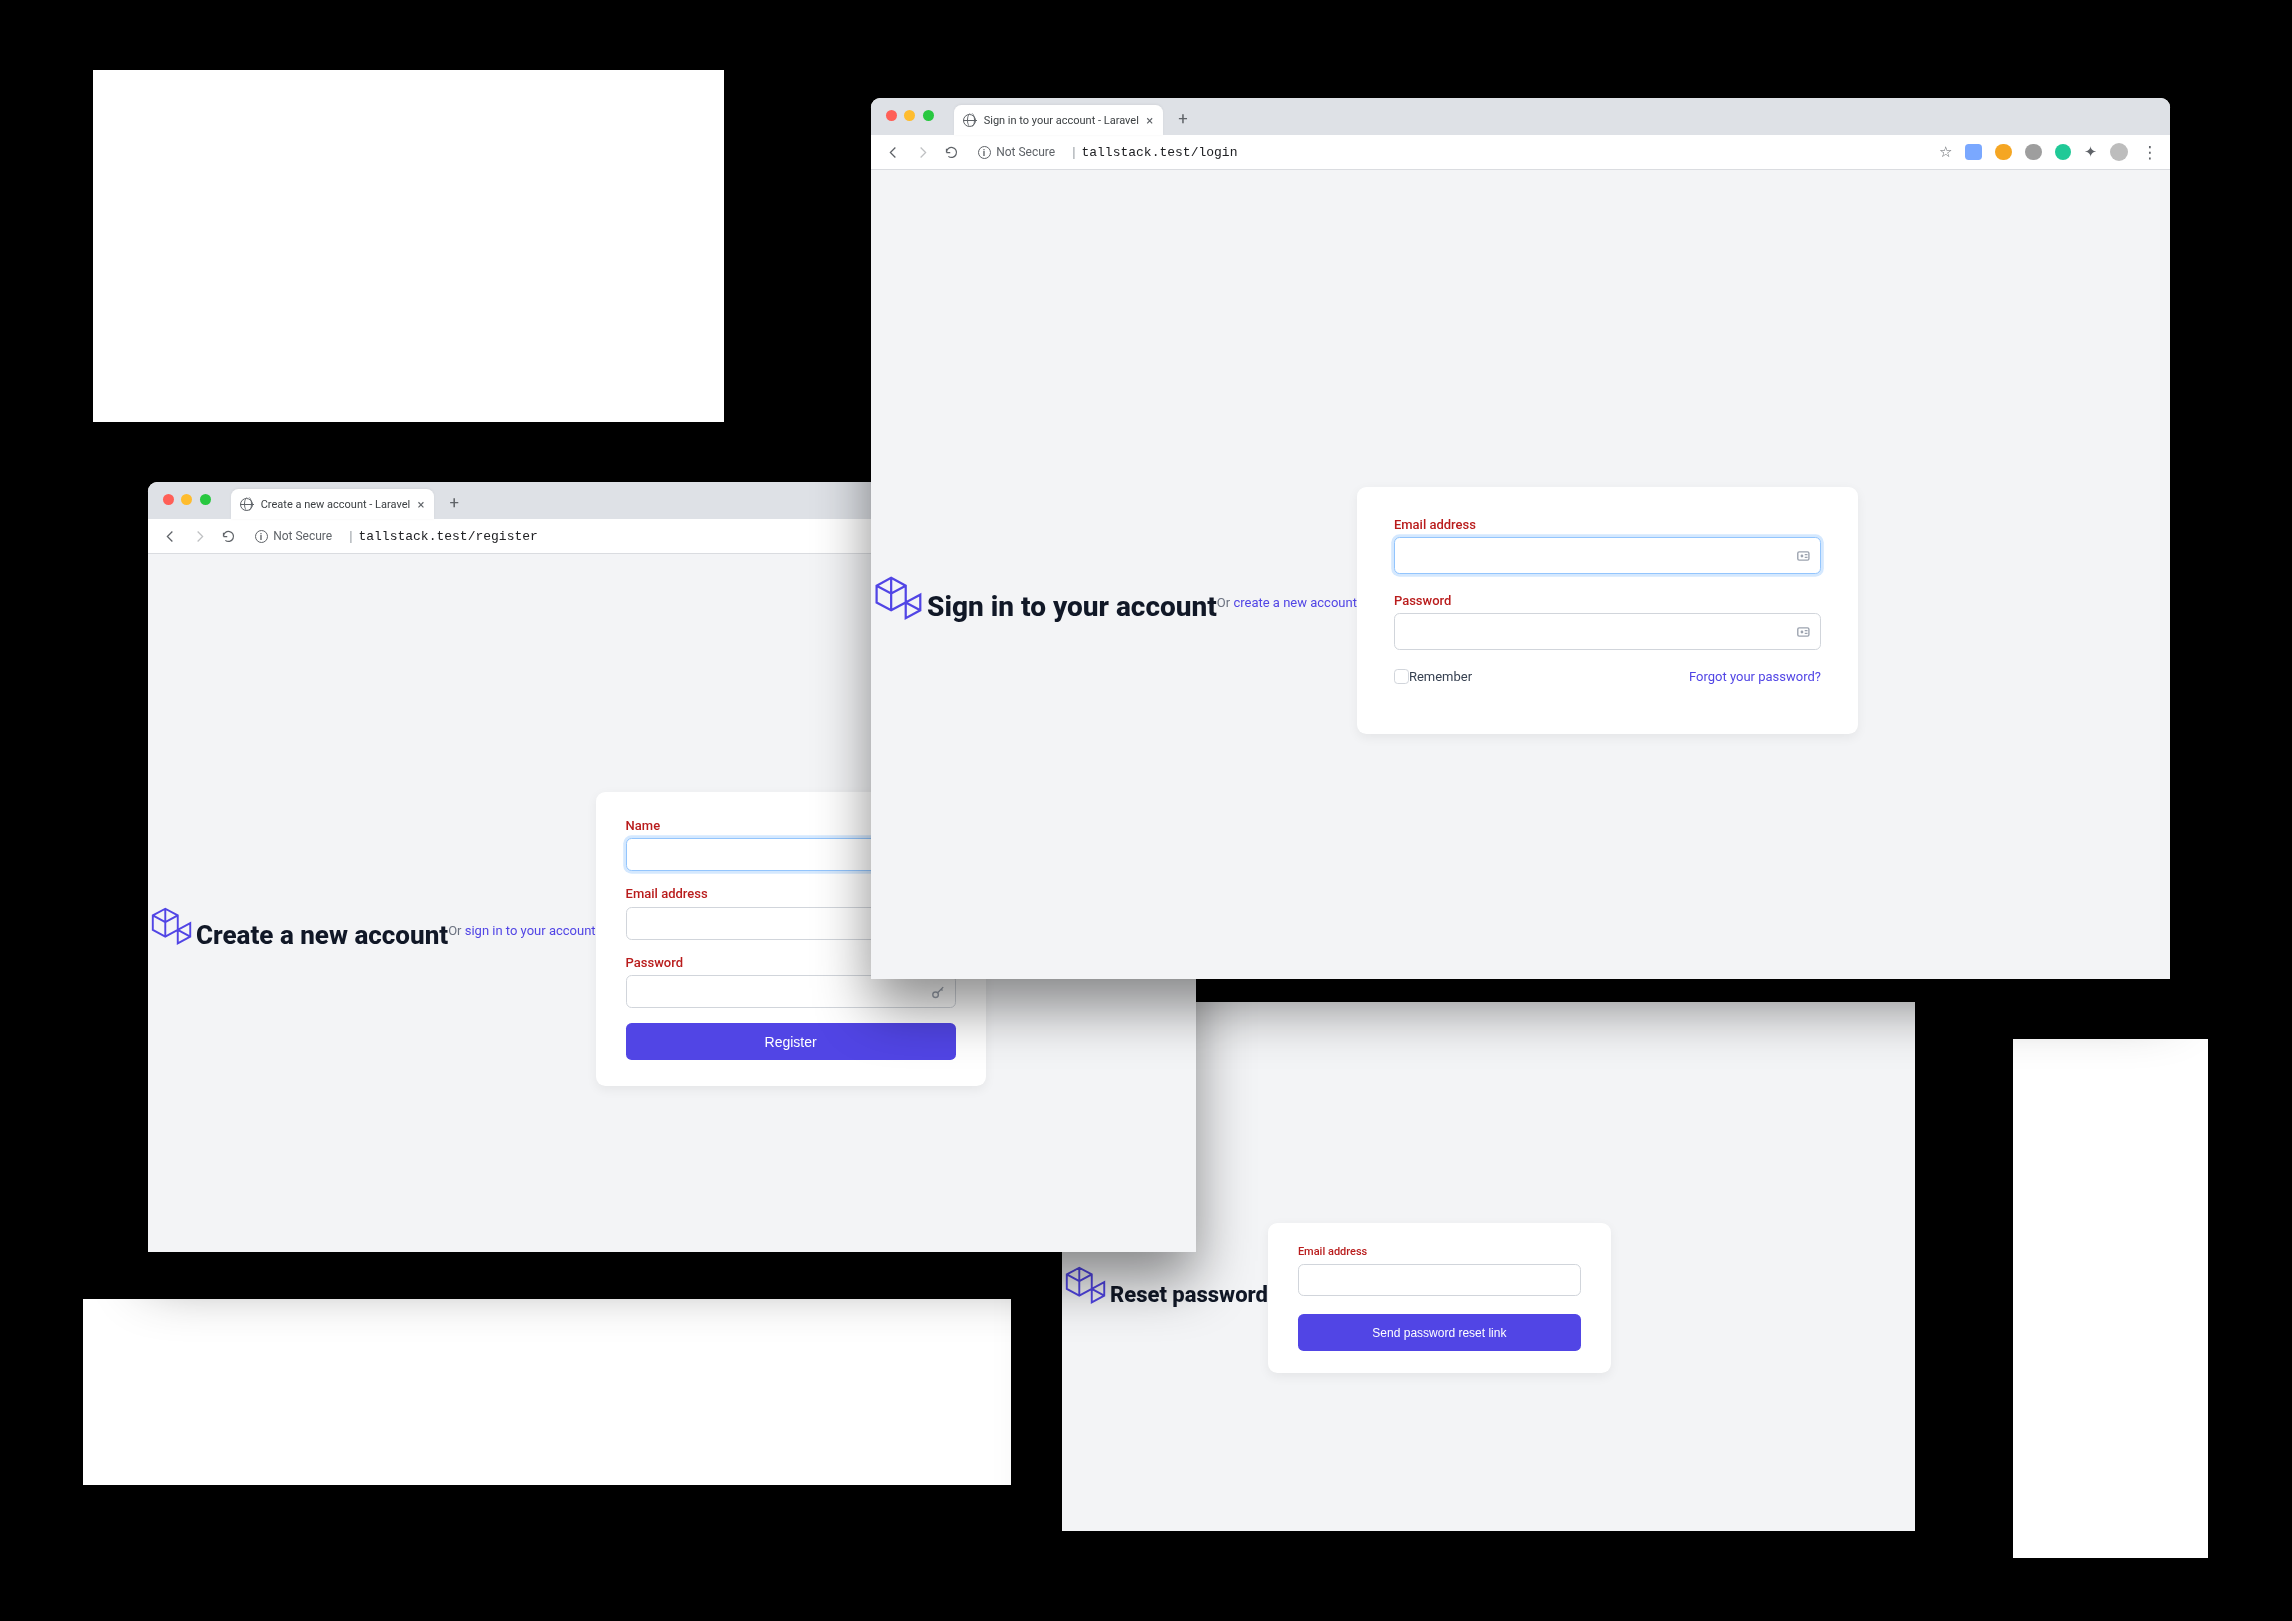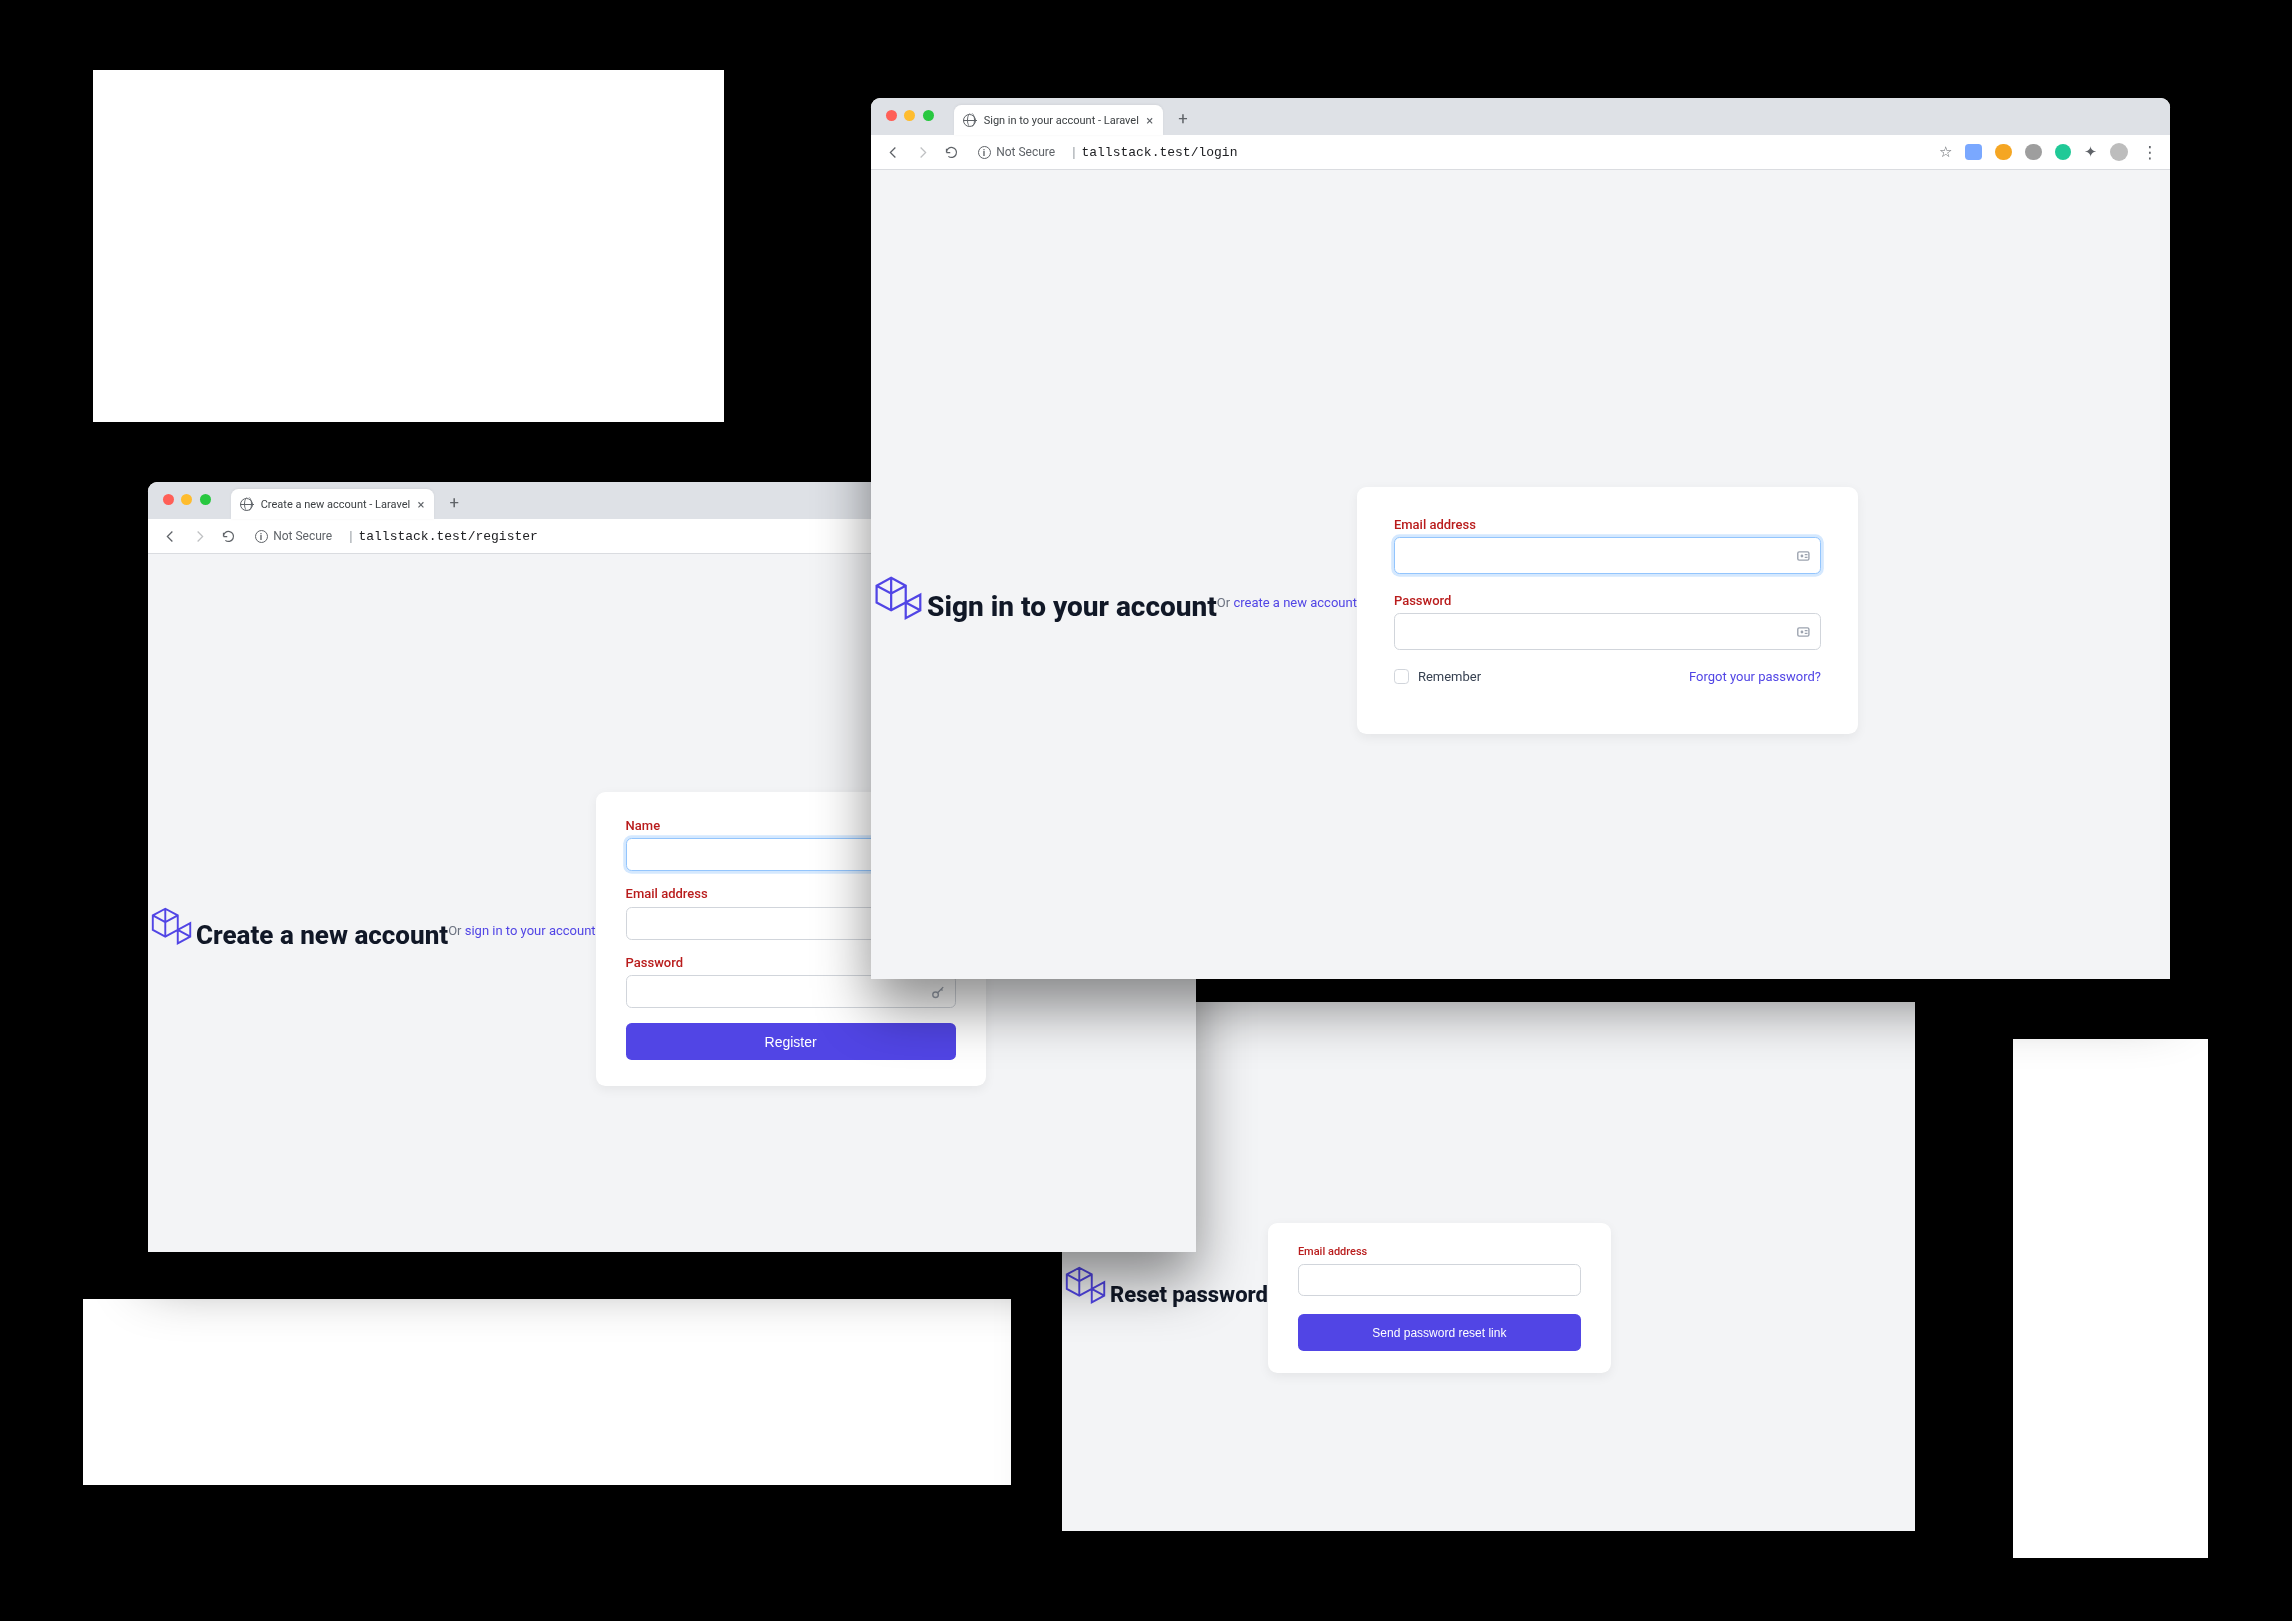--- a/index.html
+++ b/index.html
@@ -86,21 +86,21 @@
     .field { margin-bottom:18.6px; }
     .label { font-size:13px; font-weight:500; color:#b91c1c; margin-bottom:5.6px; display:block; }
     .input-wrap { position:relative; }
     .input {
       width:100%; height:37px; border:0.9px solid #d1d5db; border-radius:5.6px;
       padding:0 11px; font-size:14px; color:#111827; background:#fff;
     }
     .input.focused { border-color:#93c5fd; box-shadow:0 0 0 2.8px rgba(147,197,253,.4); }
     .input-icon { position:absolute; right:9.3px; top:50%; transform:translateY(-50%); width:16.7px; height:16.7px; color:#9ca3af; }
     .row-flex { display:flex; justify-content:space-between; align-items:center; margin:5.6px 0 20.4px; }
-    .checkbox-wrap { display:flex; align-items:center; gap:9px; font-size:13px; color:#374151; cursor:pointer; }
+    .checkbox-wrap { display:flex; align-items:center; gap:0; font-size:13px; color:#374151; cursor:pointer; }
     .checkbox { width:15px; height:15px; border:0.9px solid #d1d5db; border-radius:3.7px; background:#fff; }
     .link { color:#5145e5; font-size:13px; text-decoration:none; }
     .btn-primary {
       width:100%; height:37px; background:#5145e5; color:#fff; border:none;
       border-radius:5.6px; font-size:14px; font-weight:500; cursor:pointer;
     }
 
     
     .window.reset .content { padding-top:37px; }
     .window.reset .heading { font-size:22px; }

